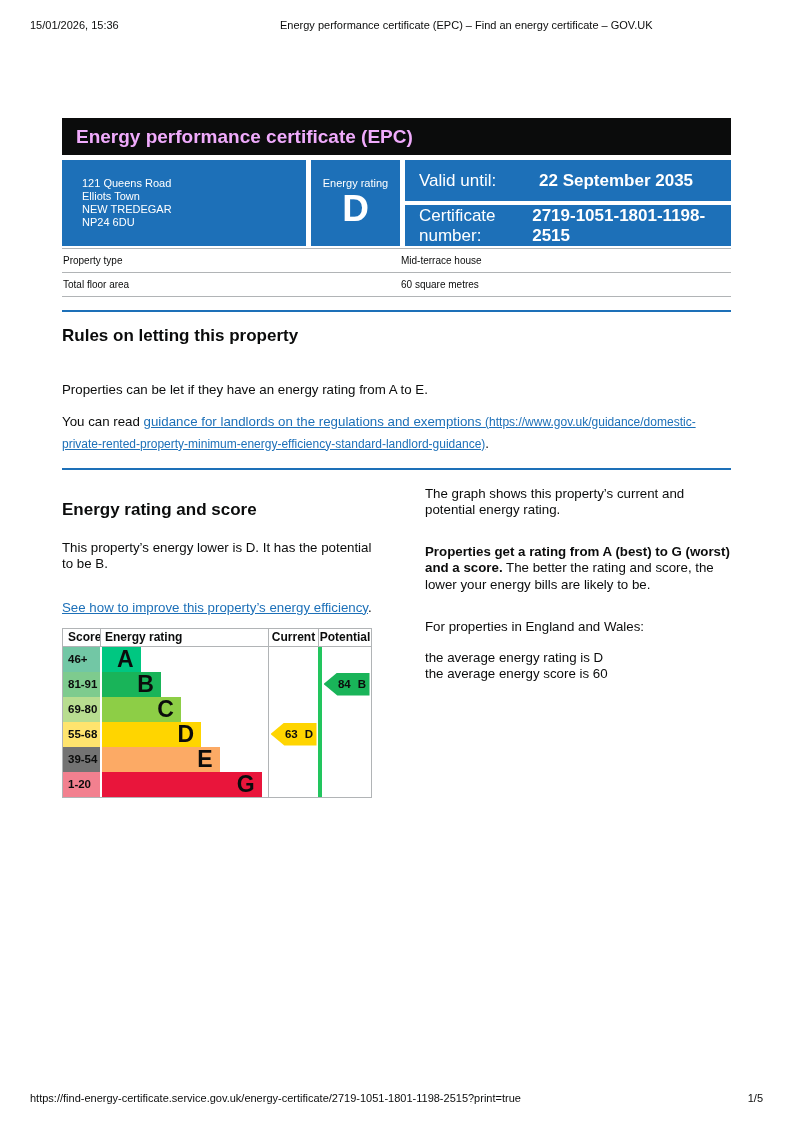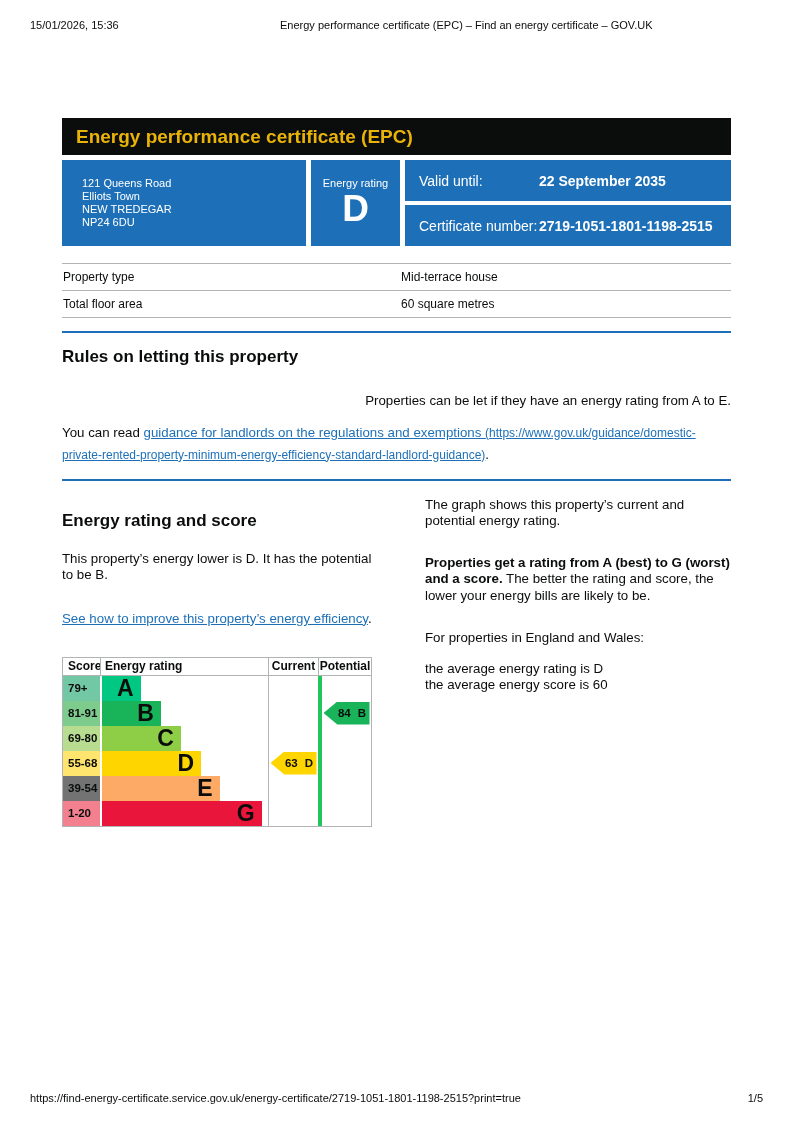--- a/index.html
+++ b/index.html
@@ -9,59 +9,59 @@
     font-family: "Liberation Sans", "DejaVu Sans", sans-serif;
     color: #0b0c0c; overflow: hidden;
   }
   .print-date { position: absolute; top: 19px; left: 30px; font-size: 11px; }
   .print-title { position: absolute; top: 19px; left: 280px; font-size: 11px; white-space: nowrap; }
   .page-footer { position: absolute; bottom: 18px; left: 30px; right: 30px;
     display: flex; justify-content: space-between; font-size: 11px; }
 
   .content { position: absolute; top: 118px; left: 62px; width: 669px; }
 
-  .banner { background: #0b0c0c; color: #eab308; height: 37px; display: flex; align-items: center;
+  .banner { background: #0b0c0c; color: #f0abfc; height: 37px; display: flex; align-items: center;
     padding-left: 14px; font-size: 19px; font-weight: bold; }
 
   .summary { display: flex; gap: 5px; margin-top: 5px; height: 86px; }
   .addr-box { width: 244px; background: #1d70b8; color: #fff; font-size: 11px; line-height: 13px;
     display: flex; flex-direction: column; justify-content: center; padding-left: 20px; }
   .rating-box { width: 89px; background: #1d70b8; color: #fff; display: flex; flex-direction: column;
     align-items: center; justify-content: center; }
   .rating-box .lbl { font-size: 11px; }
   .rating-box .letter { font-size: 37px; font-weight: bold; line-height: 40px; }
   .right-stack { flex: 1; display: flex; flex-direction: column; gap: 4px; }
   .info-box { flex: 1; background: #1d70b8; color: #fff; display: flex; align-items: center;
-    padding-left: 14px; font-size: 14px; }
+    padding-left: 14px; font-size: 17px; }
   .info-box .lbl { width: 120px; }
   .info-box .val { font-weight: bold; }
 
-  .prop-table { margin-top: 17px; font-size: 12px; }
+  .prop-table { margin-top: 2px; font-size: 10px; }
   .prop-row { display: flex; border-top: 1px solid #b1b4b6; padding: 6px 0 6px 1px; }
   .prop-row:last-child { border-bottom: 1px solid #b1b4b6; }
   .prop-row .lbl { width: 338px; }
 
   .divider { border: none; border-top: 2px solid #1d70b8; margin: 13px 0 0 0; }
   h2 { font-size: 17px; font-weight: bold; margin: 14px 0 0 0; }
   p { font-size: 13.3px; line-height: 16.5px; margin: 0; }
   a { color: #1d70b8; }
   .url-part { font-size: 12px; }
-  .rules-p1 { margin-top: 26px; text-align: right; }
+  .rules-p1 { margin-top: 36px; }
   .rules-p2 { margin-top: 12px; line-height: 22px; }
 
   .cols { display: flex; margin-top: 16px; gap: 53px; }
   .col-left { width: 310px; flex: none; }
   .col-right { flex: 1; }
   .col-left .lead { margin-top: 20px; }
   .improve-link-p { margin-top: 26px; line-height: 17px; }
   .rp2 { margin-top: 25px; }
   .rp3 { margin-top: 26px; }
   .rp4 { margin-top: 14px; }
 
-  .epc-chart { width: 310px; border: 1px solid #b1b4b6; margin-top: 30px; font-size: 12px; }
+  .epc-chart { width: 310px; border: 1px solid #b1b4b6; margin-top: 12px; font-size: 12px; }
   .epc-header { display: flex; height: 18px; font-weight: bold; border-bottom: 1px solid #b1b4b6; }
   .epc-header > div { display: flex; align-items: center; }
   .h-score { width: 37px; padding-left: 5px; }
   .h-rating { width: 168px; border-left: 1px solid #b1b4b6; padding-left: 4px; }
   .h-current { width: 50px; border-left: 1px solid #b1b4b6; justify-content: center; }
   .h-potential { flex: 1; border-left: 1px solid #b1b4b6; justify-content: center; }
   .epc-row { display: flex; height: 25px; }
   .score-cell { width: 37px; font-weight: bold; font-size: 11.5px; display: flex;
     align-items: center; padding-left: 5px; }
   .rating-cell { width: 168px; }
@@ -137,21 +137,21 @@
 
       <div class="epc-chart">
         <div class="epc-header">
           <div class="h-score">Score</div>
           <div class="h-rating">Energy rating</div>
           <div class="h-current">Current</div>
           <div class="h-potential">Potential</div>
         </div>
         <div>
             <div class="epc-row">
-              <div class="score-cell" style="background: rgb(114, 199, 165);">79+</div>
+              <div class="score-cell" style="background: rgb(114, 199, 165);">46+</div>
               <div class="rating-cell">
                 <div class="band-bar" style="width: 23%; background: rgb(0, 199, 129);">
                   <span>A</span>
                 </div>
               </div>
               <div class="current-cell"></div>
               <div class="potential-cell"></div>
             </div>
             <div class="epc-row">
               <div class="score-cell" style="background: rgb(126, 203, 142);">81-91</div>

